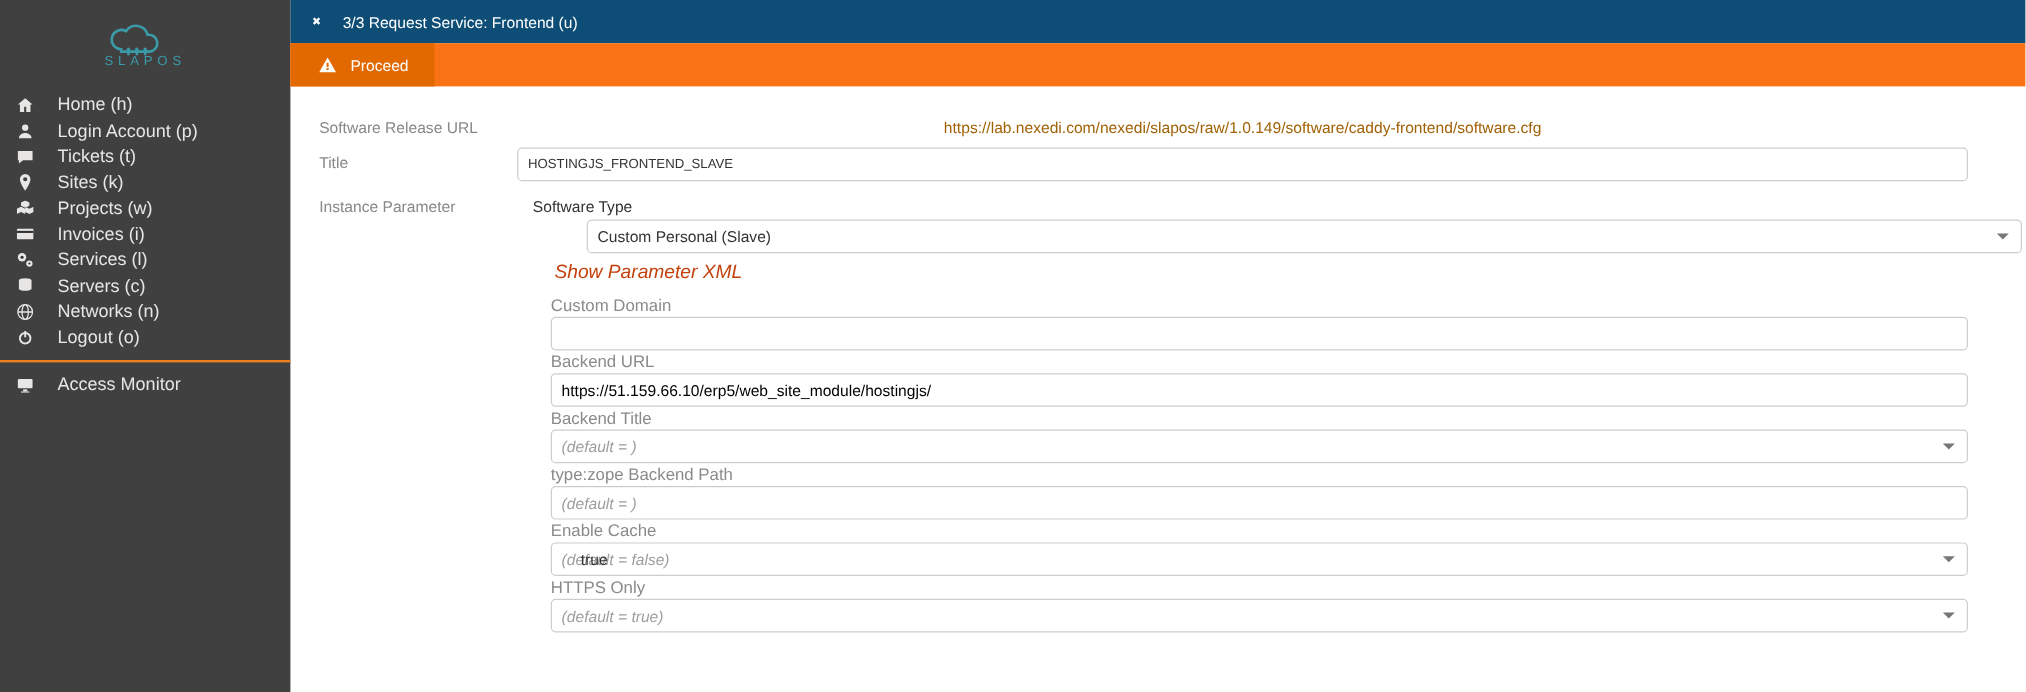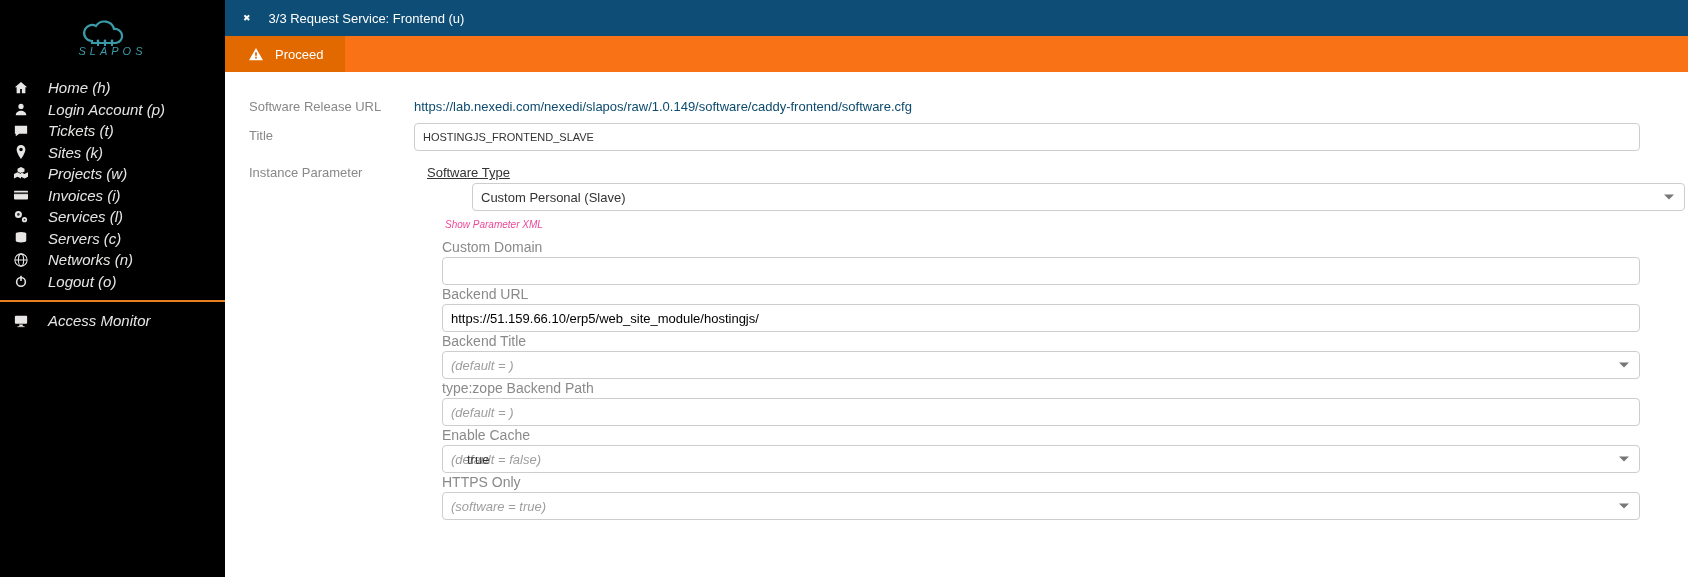--- a/index.html
+++ b/index.html
@@ -1,46 +1,46 @@
 <!DOCTYPE html>
 <html><head>
   <meta charset="utf-8">
   <style>
     * { margin:0; padding:0; box-sizing:border-box; font-family:"Helvetica Neue",Helvetica,Arial,sans-serif; }
     body { font-size:14px; color:#333; background:#fff; }
     .app { display:flex; width:1688px; height:577px; overflow:hidden; }
     
-    .sidebar { width:225px; background:#000000; color:#c8c3bb; flex-shrink:0; display:flex; flex-direction:column;font-style:italic; }
+    .sidebar { width:242px; background:#404040; color:#c8c3bb; flex-shrink:0; display:flex; flex-direction:column; }
     .sb-logo { height:75px; display:flex; align-items:center; justify-content:center; }
     .sb-logo-inner { text-align:center; }
     .sb-logo-cloud { color:#3b9aa8; font-size:34px; line-height:1; letter-spacing:-2px; }
     .sb-logo-text { color:#3b9aa8; font-size:11px; letter-spacing:4px; margin-top:-2px; }
     .sb-nav { padding-top:2px; }
     .sb-item { display:flex; align-items:center; gap:16px; padding:4px 14px; color:#e7e6e5; font-size:15px; height:21.5px; cursor:pointer; }
     .sb-icon { width:18px; text-align:center; font-size:12px; color:#e7e6e5; flex-shrink:0; }
     .sb-sep { border-top:1px solid #e97e1f; margin:8px 0; }
     .sb-sep.thick { border-top-width:2px; }
     
     .main { flex:1; display:flex; flex-direction:column; min-width:0; }
     .header { height:36px; background:#0d4d76; color:#fff; display:flex; align-items:center; padding:0 18px; gap:18px; font-size:13px; }
     .hdr-x { font-size:9px; cursor:pointer; }
     .header2 { height:36px; background:#f97316; display:flex; align-items:center; }
     .proceed { height:100%; background:#e16900; color:#fff; display:flex; align-items:center; gap:12px; padding:0 22px 0 24px; font-size:13px; cursor:pointer; }
     
     .form { padding:22px 0 0 0; flex:1; overflow-y:auto; }
     .row { display:flex; padding:0 24px; margin-bottom:9px; }
     .lbl-col { width:165px; color:#888; font-size:13px; padding-top:5px; flex-shrink:0; }
     .val-col { flex:1; padding-right:24px; min-width:0; }
-    .static { font-size:13px; color:#0c4a6e; padding-top:5px; }
+    .static { font-size:13px; color:#a16207; padding-top:5px;text-align:center; }
     .inp { width:100%; height:28px; border:1px solid #cdcdcd; border-radius:4px; padding:0 8px; font-size:11px; color:#333; background:#fff; }
     .sel { width:100%; height:28px; border:1px solid #cdcdcd; border-radius:4px; padding:0 8px; font-size:13px; background:#fff; position:relative; display:flex; align-items:center; cursor:pointer;margin-left:45px; }
     .sel::after { content:""; position:absolute; right:10px; top:50%; transform:translateY(-50%); border-left:5px solid transparent; border-right:5px solid transparent; border-top:5px solid #777; }
     .param-block { padding-left:13px; }
-    .param-lbl { font-size:13px; color:#333; margin:5px 0 3px 0;text-decoration:underline; }
-    .param-link { color:#ec4899; font-style:italic; font-size:10px; padding:8px 0 8px 18px; display:inline-block; cursor:pointer; }
+    .param-lbl { font-size:13px; color:#333; margin:5px 0 3px 0; }
+    .param-link { color:#c2410c; font-style:italic; font-size:16px; padding:8px 0 8px 18px; display:inline-block; cursor:pointer; }
     .param-sub { font-size:14px; color:#8a8a8a; margin:1px 0 2px 0; }
     .param-ctl { width:100%; height:28px; border:1px solid #cdcdcd; border-radius:4px; padding:0 8px; font-size:13px; background:#fff; display:flex; align-items:center; position:relative; }
     .param-ctl.select::after { content:""; position:absolute; right:10px; top:50%; transform:translateY(-50%); border-left:5px solid transparent; border-right:5px solid transparent; border-top:5px solid #777; cursor:pointer; }
     .placeholder { color:#9e9e9e; font-style:italic; }
     .overlap { position:relative; }
     .overlap .val { position:absolute; left:24px; color:#333; font-style:normal; }
     .inner { padding-left:15px; }
     svg { display:block; }
   </style>
 </head>
@@ -228,20 +228,20 @@
             </div>
 
             <div class="param-sub">Enable Cache</div>
             <div class="param-ctl select overlap">
               <span class="placeholder">(default = false)</span>
               <span class="val">true</span>
             </div>
 
             <div class="param-sub">HTTPS Only</div>
             <div class="param-ctl select">
-              <span class="placeholder">(software = true)</span>
+              <span class="placeholder">(default = true)</span>
             </div>
           </div>
         </div>
       </div>
     </div>
   </div>
 </div>
 
 </body></html>

